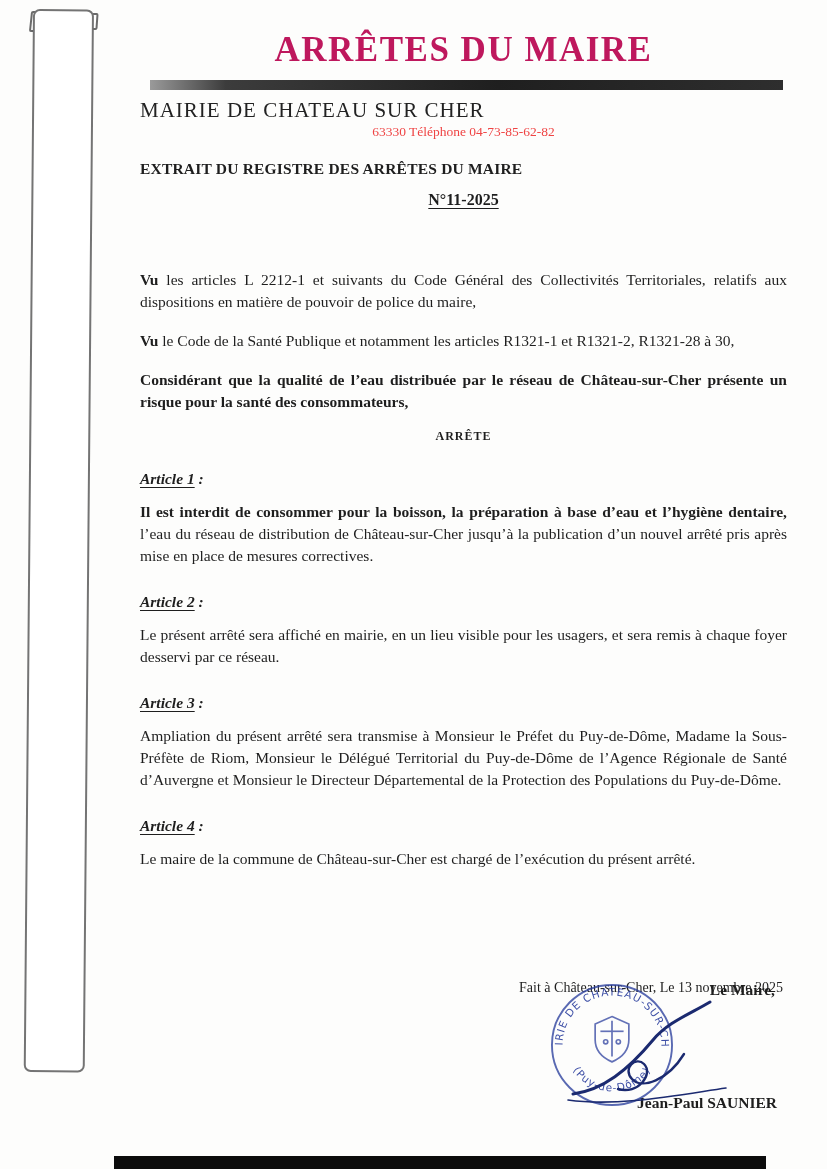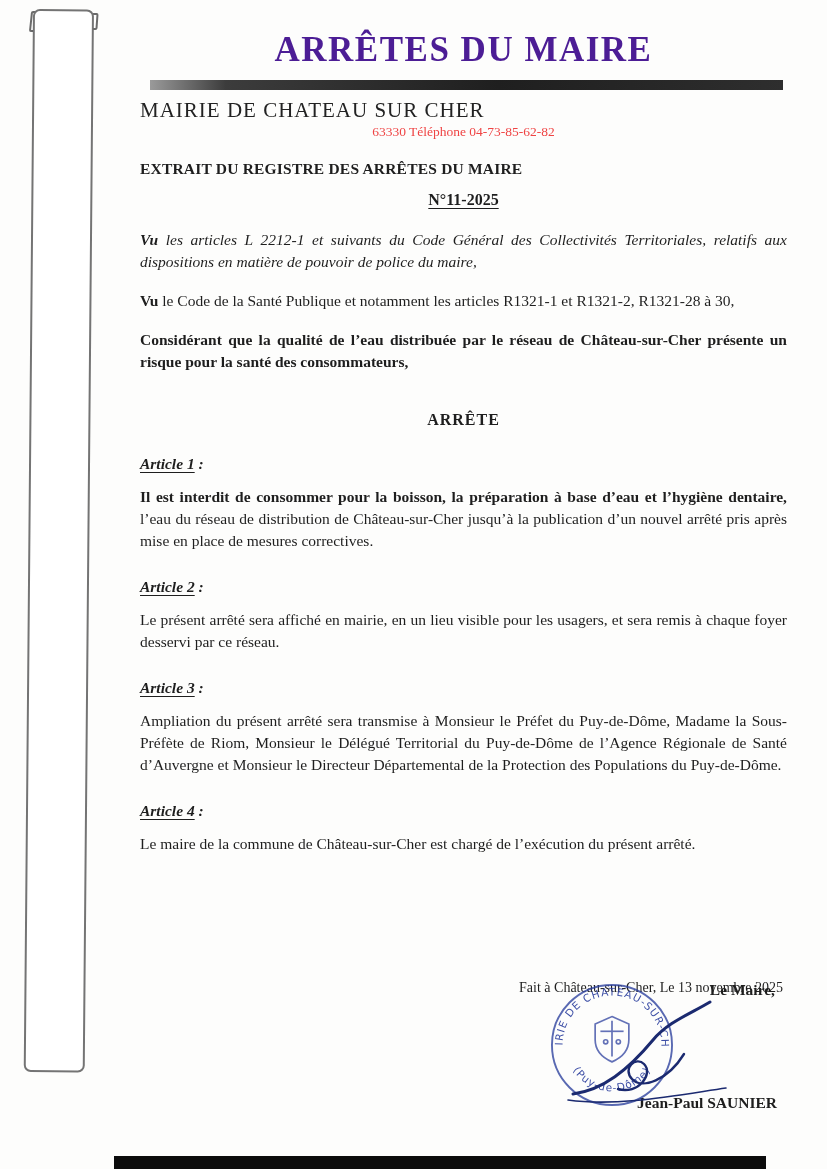--- a/index.html
+++ b/index.html
@@ -15,37 +15,37 @@
     margin: 0 auto;
   }
   .content { position: absolute; left: 140px; right: 40px; top: 0; }
 
   .doc-title {
     margin-top: 30px;
     text-align: center;
     font-size: 35px;
     font-weight: bold;
     letter-spacing: 1.5px;
-    color: #4c1d95;
+    color: #be185d;
   }
   .divider {
     height: 10px;
     margin: 10px 4px 0 10px;
     background: linear-gradient(to right, #9a9a9a 0%, #3c3c3c 12%, #1f1f1f 55%, #2e2e2e 100%);
   }
   .org-line { margin-top: 8px; text-align: left; font-size: 21px; letter-spacing: 1px; color: #222; }
   .phone-line { margin-top: 1px; text-align: center; font-size: 13.5px; color: #ef4444; }
   .register-line { margin-top: 20px; text-align: left; font-weight: bold; font-size: 15.5px; letter-spacing: 0.2px; }
   .numero-line { margin-top: 13px; text-align: center; font-weight: bold; font-size: 16px; }
   .u { text-decoration: underline; text-underline-offset: 3px; }
 
   .para { font-size: 15.5px; line-height: 22px; text-align: justify; margin-top: 17px; }
-  .first-para { margin-top: 20px; font-style: italic; }
+  .first-para { margin-top: 60px; }
   .bold-para { font-weight: bold; }
-  .decision-heading { margin-top: 38px; text-align: center; font-weight: bold; font-size: 16px; letter-spacing: 1px; }
+  .decision-heading { margin-top: 16px; text-align: center; font-weight: bold; font-size: 12px; letter-spacing: 1px; }
   .article-heading { margin-top: 26px; font-weight: bold; font-style: italic; font-size: 15.5px; }
   .article-body { margin-top: 13px; }
 
   .date-line { position: absolute; top: 980px; right: 44px; font-size: 14px; }
   .le-maire { position: absolute; top: 981px; right: 52px; font-size: 15.5px; font-weight: bold; text-align: right; }
   .signatory-name { position: absolute; top: 1094px; right: 50px; font-size: 15.5px; font-weight: bold; }
 
   .stamp-wrap { position: absolute; left: 533px; top: 966px; width: 158px; height: 158px; opacity: 0.92; }
   .signature-wrap { position: absolute; left: 558px; top: 994px; width: 185px; height: 118px; }
 

